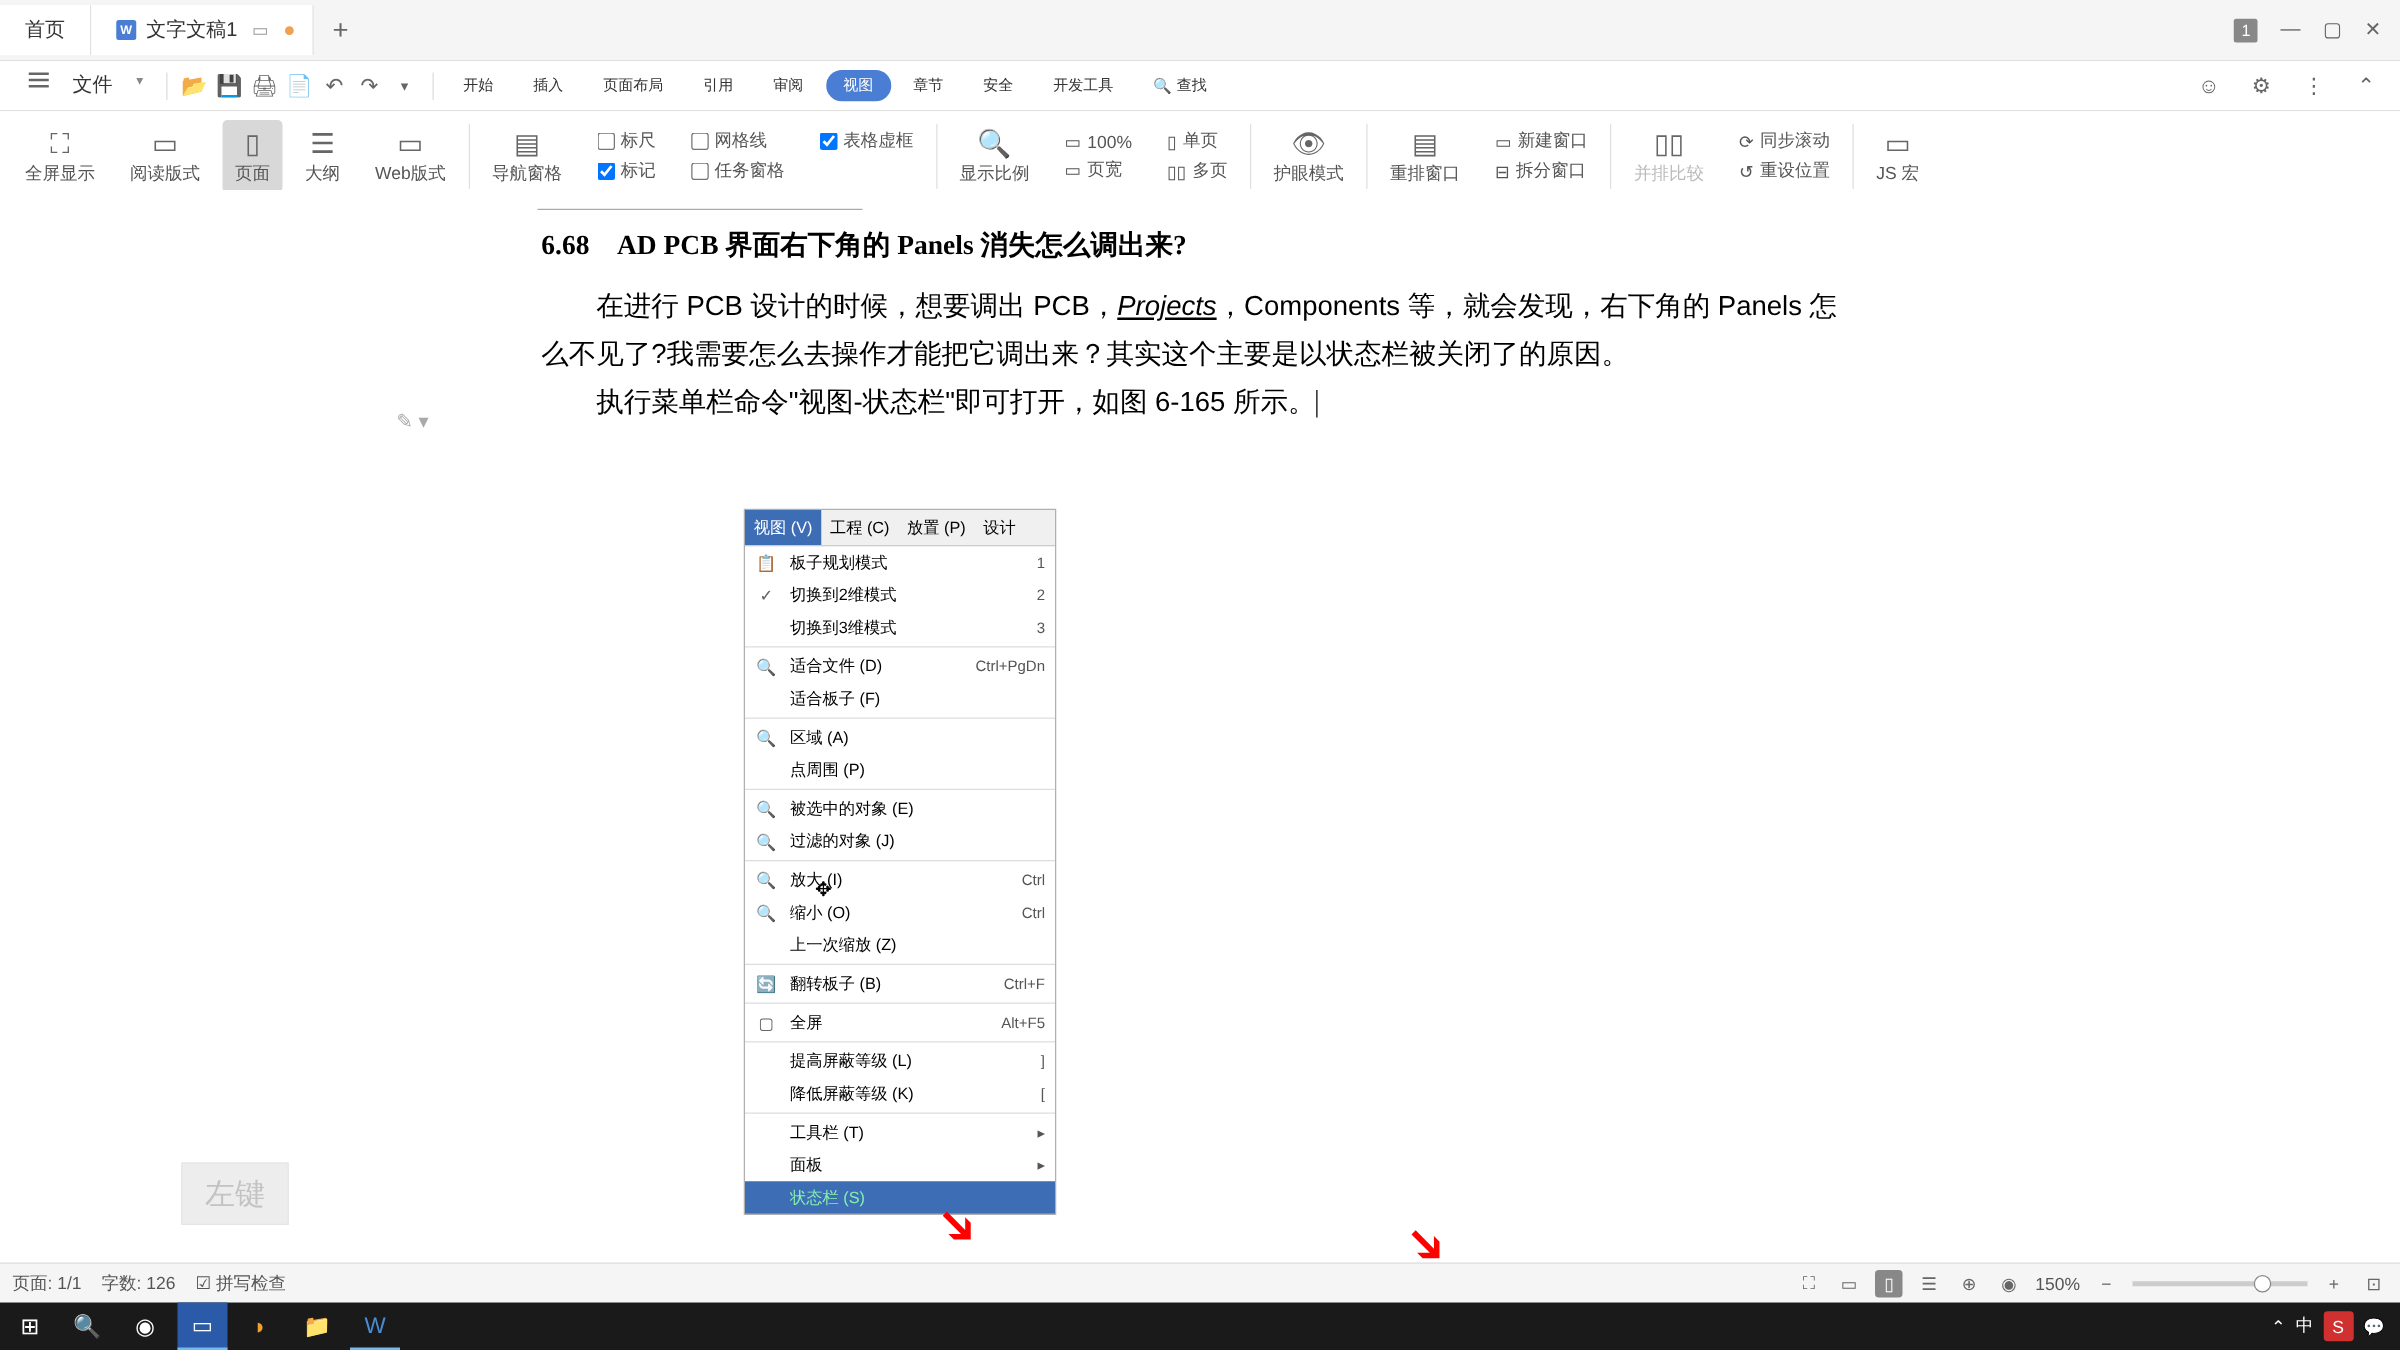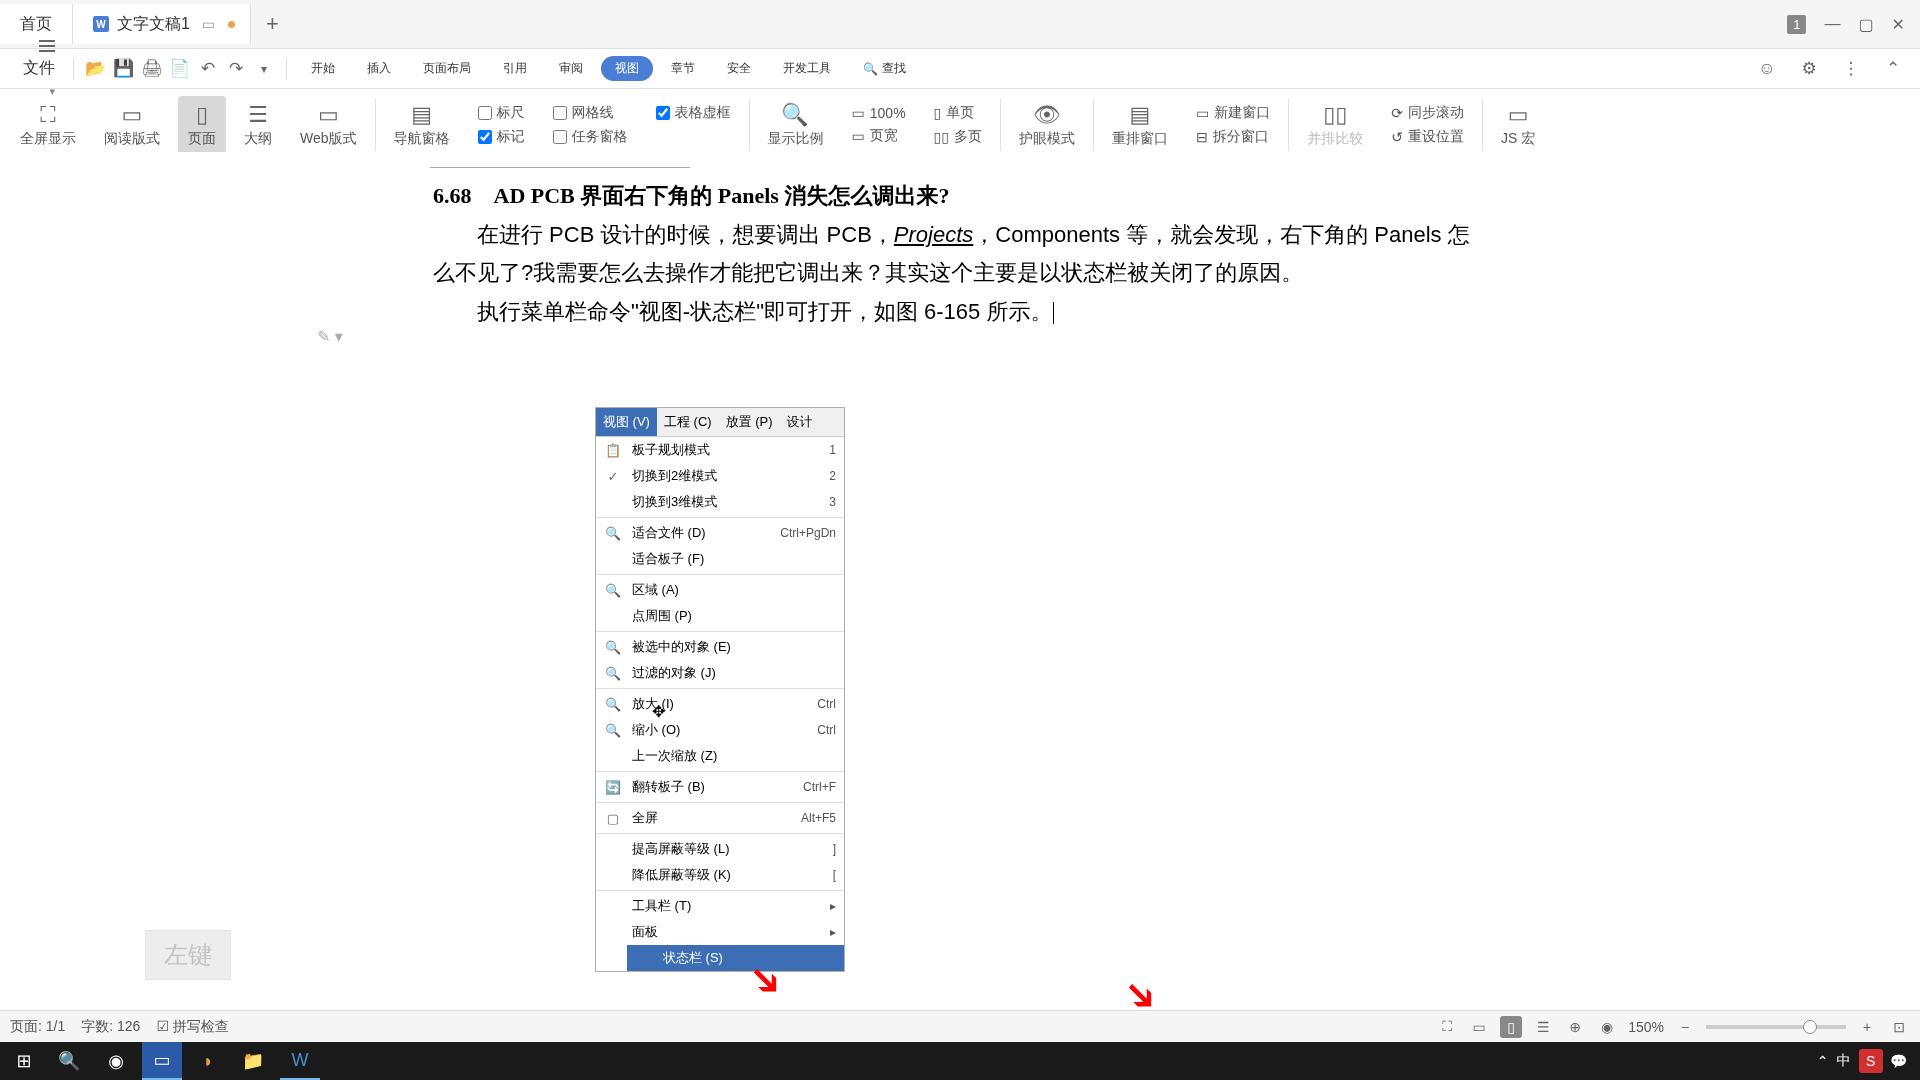--- a/index.html
+++ b/index.html
@@ -13,21 +13,21 @@
 .doc-icon { width: 16px; height: 16px; background: #4a7dd4; display: inline-flex; align-items: center; justify-content: center; color: #fff; font-size: 10px; font-weight: bold; border-radius: 2px; }
 .tab-close { position: absolute; right: 35px; color: #999; font-size: 14px; }
 .tab-dot { position: absolute; right: 15px; width: 7px; height: 7px; background: #f0a050; border-radius: 50%; }
 .newtab { padding: 0 15px; font-size: 22px; color: #666; cursor: pointer; }
 .titlebar-right { margin-left: auto; display: flex; align-items: center; gap: 18px; padding-right: 15px; }
 .tb-badge { background: #888; color: #fff; font-size: 13px; padding: 2px 6px; border-radius: 2px; }
 .tb-icon { color: #666; font-size: 16px; cursor: pointer; }
 
 
 .menubar { height: 40px; background: #fff; border-bottom: 1px solid #e0e0e0; display: flex; align-items: center; padding: 0 15px; gap: 4px; }
-.file-menu { display: flex; align-items: flex-end; gap: 6px; font-size: 16px; color: #333; padding: 0 8px; cursor: pointer; flex-direction: column; }
+.file-menu { display: flex; align-items: flex-start; gap: 19px; font-size: 16px; color: #333; padding: 0 8px; cursor: pointer; }
 .hamburger { display: flex; flex-direction: column; gap: 3px; }
 .hamburger span { width: 16px; height: 2px; background: #666; }
 .menu-sep { width: 1px; height: 22px; background: #ddd; margin: 0 6px; }
 .toolbar-icon { width: 24px; height: 24px; display: flex; align-items: center; justify-content: center; color: #666; cursor: pointer; font-size: 17px; }
 .menu-item { padding: 0 14px; font-size: 12px; color: #333; cursor: pointer; }
 .menu-item.active { background: #4a7dd4; color: #ffffff; border-radius: 14px; padding: 4px 14px; font-family: Liberation Mono, monospace; }
 .menu-right { margin-left: auto; display: flex; align-items: center; gap: 18px; }
 
 
 .ribbon { height: 72px; background: #fff; border-bottom: 1px solid #d0d0d0; display: flex; align-items: center; padding: 0 10px; gap: 8px; }
@@ -39,36 +39,36 @@
 .check-item { display: flex; align-items: center; gap: 5px; color: #555; }
 .check-item input { width: 14px; height: 14px; }
 .ribbon-row-item { display: flex; align-items: center; gap: 5px; color: #555; font-size: 14px; }
 .disabled { color: #bbb; }
 
 
 .doc-area { position: absolute; top: 152px; left: 0; right: 0; bottom: 40px; background: #fff; display: flex; justify-content: center; }
 .page { width: 1490px; background: #fff; padding: 20px 100px; position: relative; margin-top: 5px; }
 .page-header-line { position: absolute; top: 10px; left: 215px; width: 260px; border-top: 1px solid #aaa; }
 .body-text { font-size: 22px; line-height: 1.75; color: #000; font-family: SimSun, serif; }
-.heading { font-size: 22px; font-weight: bold; font-family: SimSun, serif; margin-left: 118px; }
+.heading { font-size: 22px; font-weight: bold; margin-bottom: 10px; font-family: SimSun, serif; margin-left: 118px; }
 .para { margin-left: 118px; max-width: 1050px; text-indent: 2em; }
 .cursor { display: inline-block; width: 1px; height: 22px; background: #000; vertical-align: middle; margin-left: 1px; }
 .side-icon { position: absolute; left: 102px; top: 170px; color: #aaa; font-size: 16px; }
 
 
 .embed-area { position: absolute; left: 380px; top: 250px; display: flex; gap: 120px; flex-direction: column; }
 .menu-shot { width: 250px; background: #fff; border: 1px solid #b0b0b0; font-size: 14px; font-family: SimSun, Tahoma; }
 .menu-top { display: flex; background: #f0f0f0; border-bottom: 1px solid #ccc; }
 .menu-top div { padding: 5px 7px; font-size: 13px; }
 .menu-top .sel { background: #3d6db5; color: #fff; }
 .menu-row { display: flex; align-items: center; padding: 4px 8px; gap: 10px; }
 .menu-row .lic { width: 18px; text-align: center; color: #666; font-size: 13px; }
 .menu-row .txt { flex: 1; font-size: 13px; }
 .menu-row .key { color: #555; font-size: 12px; }
-.menu-row.hl { background: #3d6db5; color: #ffffff; margin-left: 31px; }
+.menu-row.hl { background: #3d6db5; color: #86efac; }
 .menu-hr { border-top: 1px solid #ddd; margin: 2px 0; }
 .gray-box { width: 265px; height: 330px; background: #7a7a7a; margin-top: 280px; }
 .arrow-red { position: absolute; font-size: 40px; color: #ff0000; transform: rotate(45deg); }
 .cursor-move { position: absolute; font-size: 16px; }
 
 
 .watermark { position: absolute; left: 145px; top: 930px; background: #ddd; opacity: 0.5; padding: 8px 18px; font-size: 24px; color: #888; border: 1px solid #ccc; }
 
 
 .statusbar { position: absolute; bottom: 38px; left: 0; right: 0; height: 32px; background: #f5f5f5; border-top: 1px solid #ddd; display: flex; align-items: center; padding: 0 10px; font-size: 14px; color: #555; gap: 16px; }

